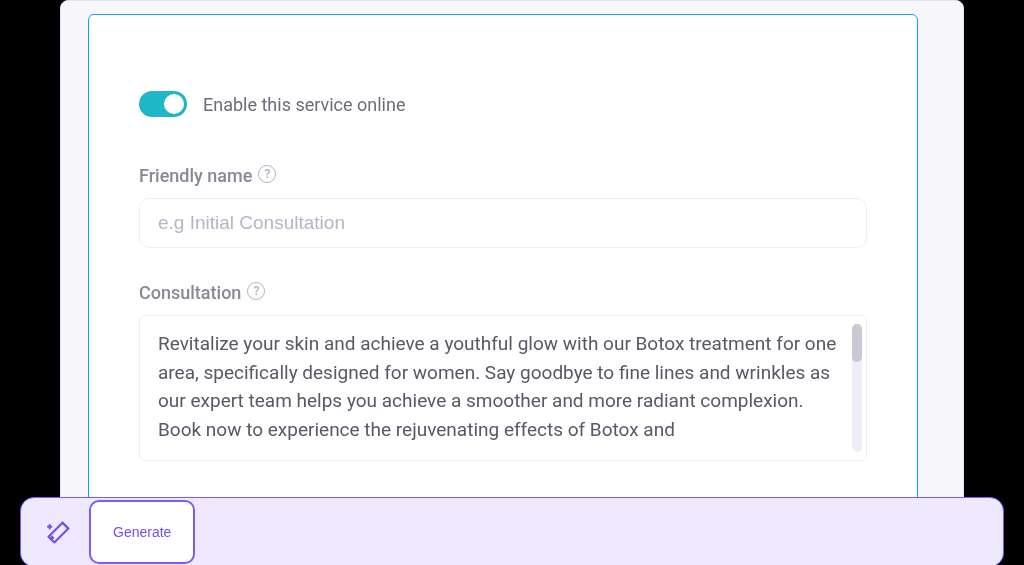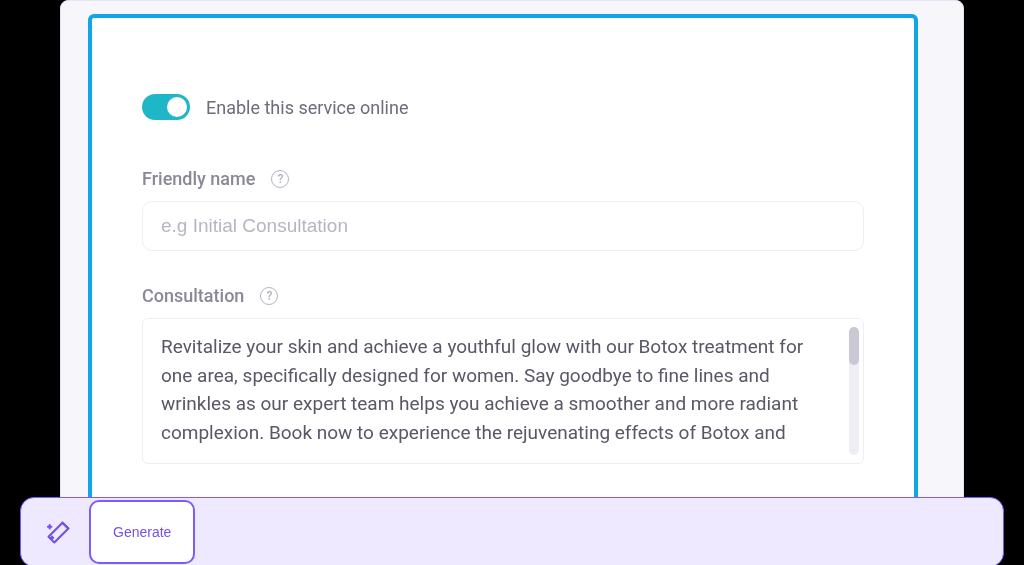--- a/index.html
+++ b/index.html
@@ -21,21 +21,21 @@
       border: 1px solid #e4e2f5;
       border-radius: 8px 8px 0 0;
     }
     .panel {
       position: absolute;
       top: 14px;
       left: 88px;
       right: 106px;
       bottom: 0;
       background: #fff;
-      border: 4px solid #0ea5e9;
+      border: 1px solid #0ea5e9;
       border-radius: 6px 6px 0 0;
       padding: 76px 50px 0 50px;
     }
     .toggle-row {
       display: flex;
       align-items: center;
       gap: 16px;
       margin-bottom: 48px;
     }
     .toggle {
@@ -54,22 +54,21 @@
       border-radius: 50%;
       top: 3px;
       right: 3px;
     }
     .toggle-label {
       font-size: 18px;
       color: #6e6b7b;
     }
     .field-label {
       display: flex;
-      align-items: center;
-      gap: 16px;
+      gap: 6px;
       font-size: 18px;
       color: #8a8797;
       margin-bottom: 12px;
       font-weight: 500;
     }
     .help-icon {
       display: inline-flex;
       align-items: center;
       justify-content: center;
       width: 18px;

